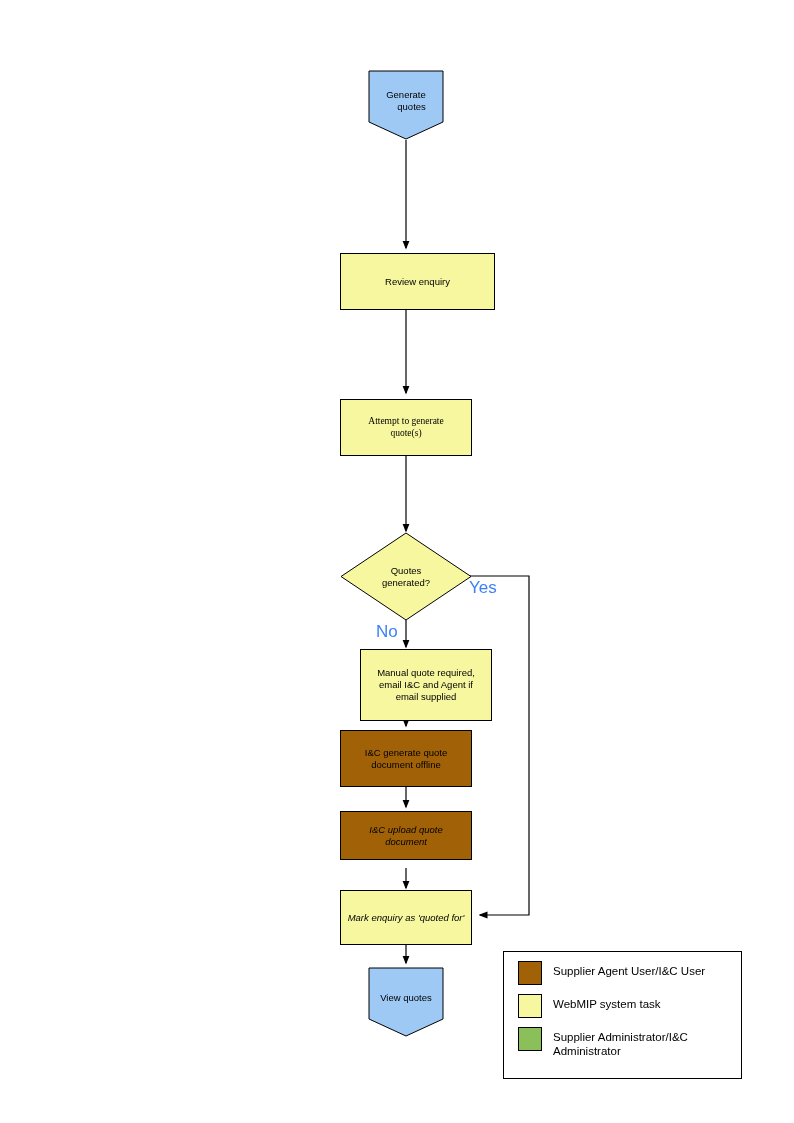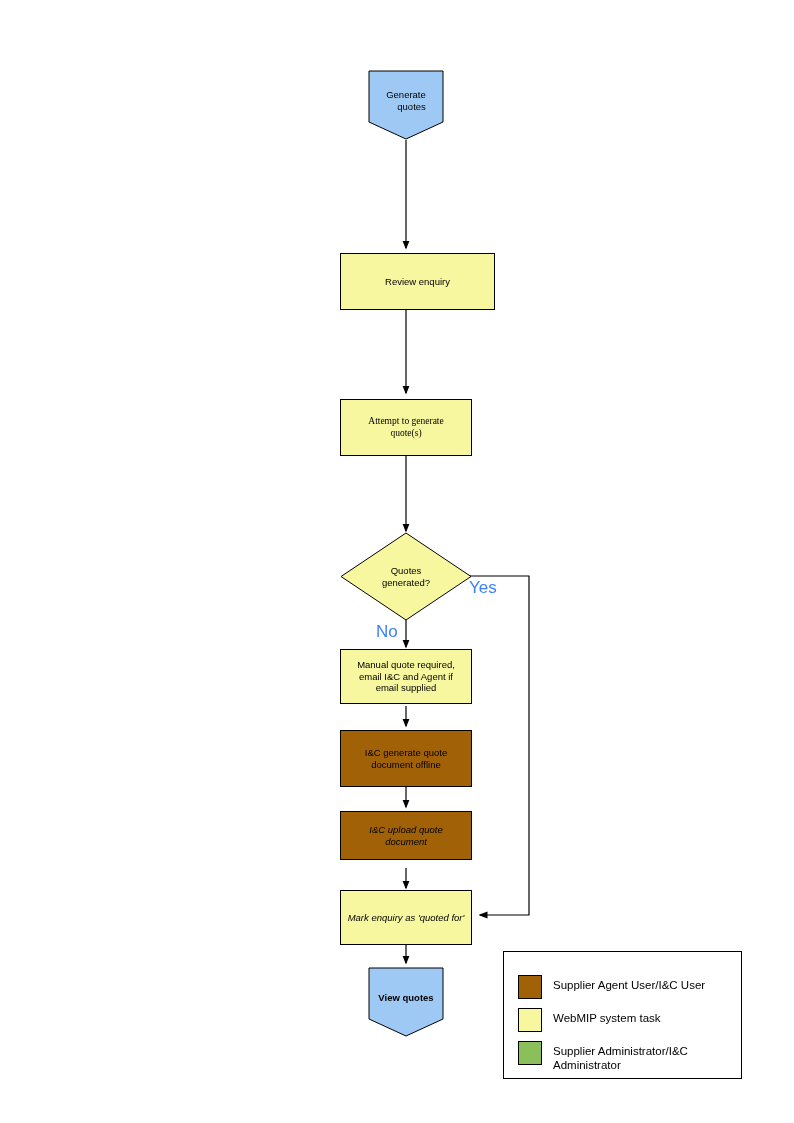--- a/index.html
+++ b/index.html
@@ -93,21 +93,21 @@
   
   #legend {
     position: absolute;
     left: 503px;
     top: 951px;
     width: 239px;
     height: 128px;
     border: 1px solid #000000;
     background: #ffffff;
     box-sizing: border-box;
-    padding: 23px 0 0 0;
+    padding: 9px 0 0 0;
   }
   .legend-row {
     display: flex;
     align-items: flex-start;
     margin: 0 0 9px 14px;
   }
   .legend-swatch {
     width: 22px;
     height: 22px;
     border: 1px solid #000000;
@@ -172,41 +172,41 @@
   <svg width="132" height="89" viewBox="0 0 132 89">
     <polygon points="66,1 131,44.5 66,88 1,44.5" fill="#f7f7a0" stroke="#000000" stroke-width="1"></polygon>
   </svg>
   <div class="dec-label">Quotes
 generated?</div>
 </div>
 
 <div class="edge-label" style="left:469px; top:578px;">Yes</div>
 <div class="edge-label" style="left:376px; top:622px;">No</div>
 
-<div class="node rect fill-yellow" style="left:340px; top:649px; width:132px; height:55px;">
+<div class="node rect fill-yellow" style="left:360px; top:649px; width:132px; height:72px;">
   <span>Manual quote required,
 email I&amp;C and Agent if
 email supplied</span>
 </div>
 
 <div class="node rect fill-blue" style="left:340px; top:730px; width:132px; height:57px;">
   <span>I&amp;C generate quote
 document offline</span>
 </div>
 
 <div class="node rect fill-blue" style="left:340px; top:811px; width:132px; height:49px;font-style:italic;">
   <span>I&amp;C upload quote
 document</span>
 </div>
 
 <div class="node rect fill-yellow" style="left:340px; top:890px; width:132px; height:55px;font-style:italic;">
   <span>Mark enquiry as 'quoted for'</span>
 </div>
 
-<div class="pent-wrap" style="left:368px; top:967px; width:76px; height:70px;font-weight:bold;">
+<div class="pent-wrap" style="left:368px; top:967px; width:76px; height:70px;">
   <svg width="76" height="70" viewBox="0 0 76 70">
     <polygon points="1,1 75,1 75,52 38,69 1,52" fill="#9ec9f5" stroke="#000000" stroke-width="1"></polygon>
   </svg>
   <div class="pent-label">View quotes</div>
 </div>
 
 <div id="legend">
   <div class="legend-row">
     <div class="legend-swatch fill-blue"></div>
     <div class="legend-text">Supplier Agent User/I&amp;C User</div>

